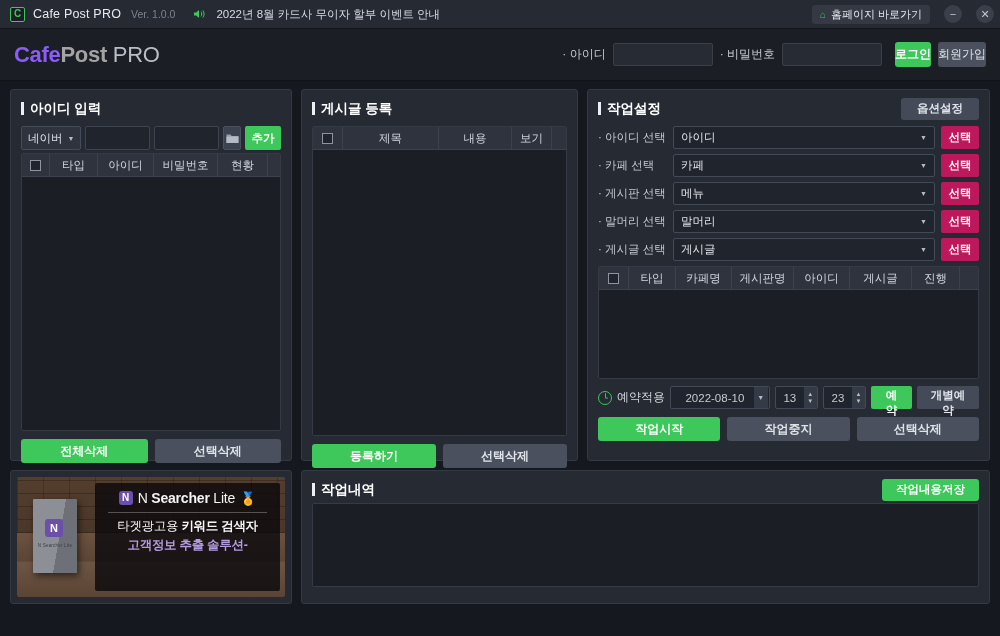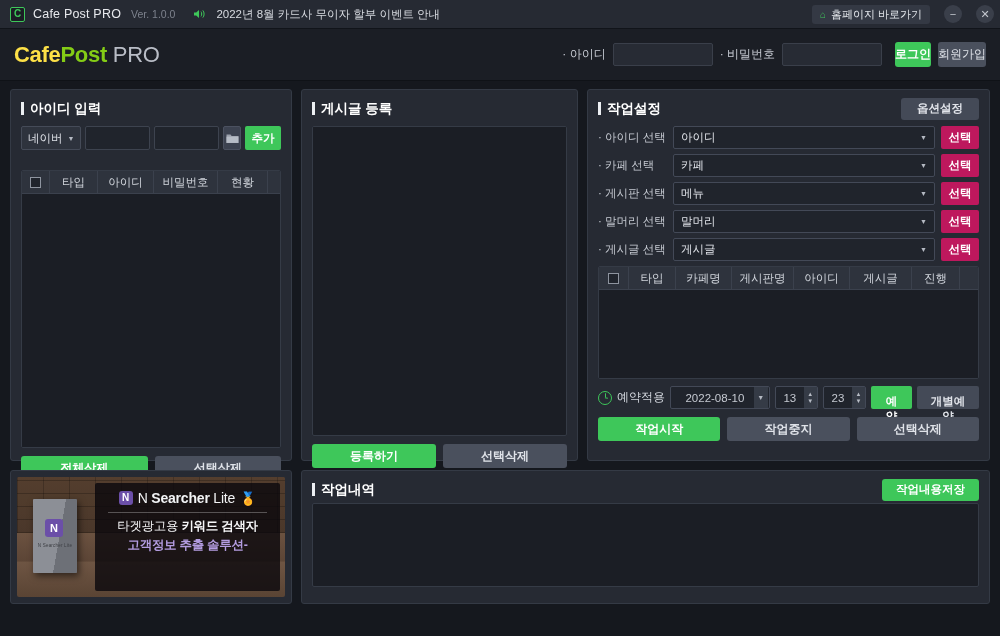--- a/index.html
+++ b/index.html
@@ -37,22 +37,22 @@
     font-size:11px; display:flex; align-items:center; justify-content:center;
     margin-left:6px; cursor:pointer; line-height:1;
   }
 
   
   .header {
     height:52px; background:#1b1e25; display:flex; align-items:center;
     padding:0 14px; border-bottom:1px solid #0f1217;
   }
   .logo { font-size:22px; font-weight:bold; letter-spacing:-.3px; }
-  .logo .c { color:#fde047; }
-  .logo .p { color:#84cc16; }
+  .logo .c { color:#8b5cf6; }
+  .logo .p { color:#a3a3a3; }
   .logo .pro { color:#b9bdc6; font-weight:normal; }
   .hdr-spacer { flex:1; }
   .login-area { display:flex; align-items:center; gap:7px; }
   .fld-label { color:#c8ccd4; font-size:12px; white-space:nowrap; }
   .login-input {
     width:92px; height:23px; background:#272b34; border:1px solid #3a3f4a;
     border-radius:2px; color:#e3e6eb; font-size:11px; padding:0 5px;
     font-family:inherit; outline:none;
   }
   .login-input.wide { width:100px; }
@@ -76,21 +76,21 @@
     margin-bottom:8px; height:19px;
   }
   .panel-title .bar {
     display:inline-block; width:3px; height:13px; background:#eceff3; margin-right:6px;
   }
   .title-row { display:flex; align-items:center; }
   .title-row .sp { flex:1; }
 
   
   .panel-id { width:282px; height:372px; }
-  .id-toolbar { display:flex; align-items:center; gap:4px; margin-bottom:20px; }
+  .id-toolbar { display:flex; align-items:center; gap:4px; margin-bottom:3px; }
   .select-box {
     height:24px; background:#2e333d; border:1px solid #454b58; border-radius:2px;
     color:#dfe2e8; font-size:11.5px; display:flex; align-items:center;
     padding:0 6px; gap:5px; cursor:pointer; white-space:nowrap;
   }
   .caret { font-size:7px; color:#b5bac3; }
   .ti {
     height:24px; background:#20242c; border:1px solid #3d434f; border-radius:2px;
     color:#e3e6eb; font-size:11px; padding:0 5px; font-family:inherit; outline:none;
   }
@@ -171,21 +171,21 @@
   .spin {
     width:47px; height:23px; background:#20242c; border:1px solid #434957; border-radius:2px;
     display:flex; align-items:center; color:#c5c9d1; font-size:11.5px;
   }
   .spin .v { flex:1; text-align:center; }
   .spin .arrows {
     width:13px; height:21px; background:#353b46; display:flex; flex-direction:column;
     justify-content:center; align-items:center; gap:2px; cursor:pointer;
   }
   .spin .arrows span { font-size:6px; color:#b8bdc6; line-height:5px; }
-  .btn-resv { height:23px; padding:8px 10px; font-size:11.5px; font-weight:bold; border-radius:2px; }
+  .btn-resv { height:23px; padding:2px 10px; font-size:11.5px; font-weight:bold; border-radius:2px; }
   .task-footer { display:flex; gap:7px; margin-top:8px; }
   .task-footer .btn { flex:1; height:24px; font-size:12px; font-weight:bold; padding:0;text-align:center; }
 
   
   .row-bottom { display:flex; gap:9px; margin-top:9px; }
   .panel-ad { width:282px; height:134px; padding:6px; }
   .ad {
     width:100%; height:100%; border-radius:2px; overflow:hidden; position:relative;
     background:
       linear-gradient(180deg,#4a3a30 0%,#43342b 46%,#6b5240 47%,#5c4536 70%,#6e5543 71%,#5a4434 100%);
@@ -325,20 +325,29 @@
         </div>
       </div>
 
       <div class="panel panel-post">
         <div class="panel-title">
           <span class="bar"></span>
           <span>게시글 등록</span>
         </div>
 
         <div class="tbl">
+          <div class="tbl-head">
+            <div class="th" style="width:30px;">
+                <span class="cbx"></span>
+              </div>
+            <div class="th" style="width:96px;">제목</div>
+            <div class="th" style="width:73px;">내용</div>
+            <div class="th" style="width:40px;">보기</div>
+            <div class="th" style="flex:1;"></div>
+          </div>
           <div class="tbl-body"></div>
         </div>
 
         <div class="footer-btns">
           <button class="btn btn-green">등록하기</button>
           <button class="btn btn-gray">선택삭제</button>
         </div>
       </div>
 
       <div class="panel panel-task">

